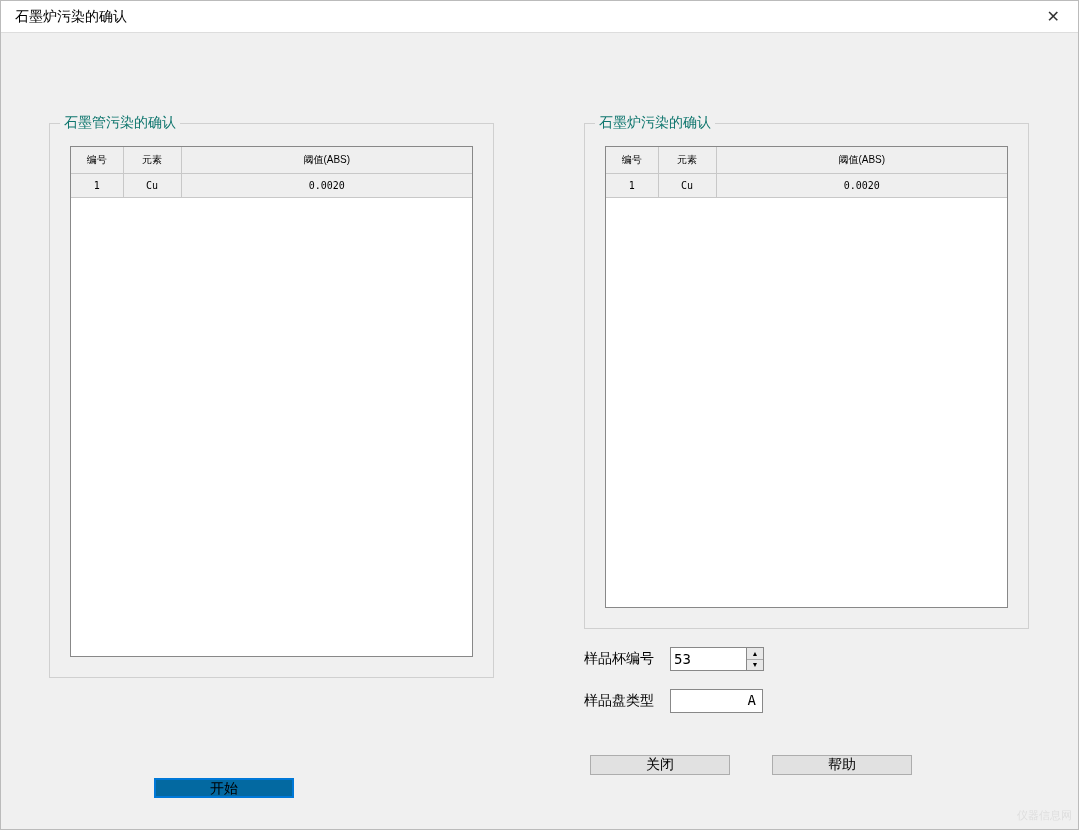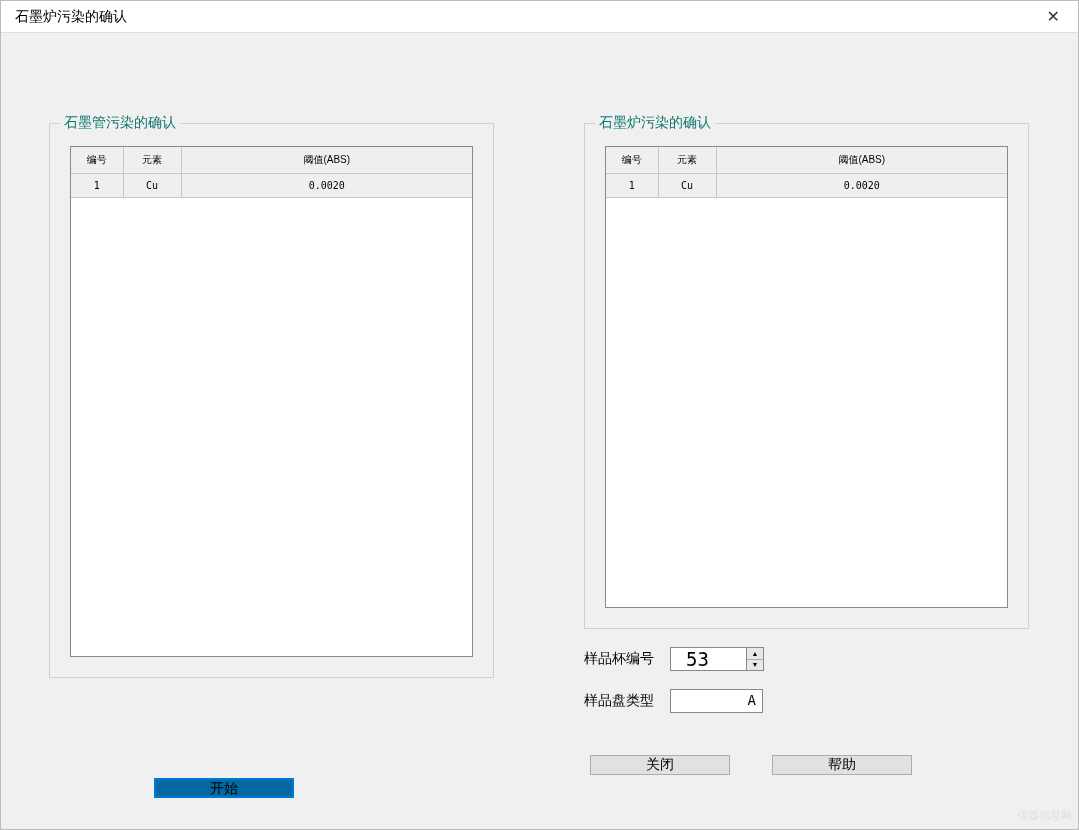--- a/index.html
+++ b/index.html
@@ -130,22 +130,22 @@
     .spinner-wrap {
       display: flex;
       align-items: stretch;
       height: 24px;
     }
     .spinner-input {
       width: 76px;
       border: 1px solid #888;
       border-right: none;
       background: #fff;
-      font-size: 19px;
-      padding: 2px 15px;
+      font-size: 14px;
+      padding: 2px 3px;
       text-align: left;
       font-family: "SimSun", monospace;
     }
     .spinner-btns {
       width: 18px;
       display: flex;
       flex-direction: column;
       border: 1px solid #888;
     }
     .spinner-btn {

